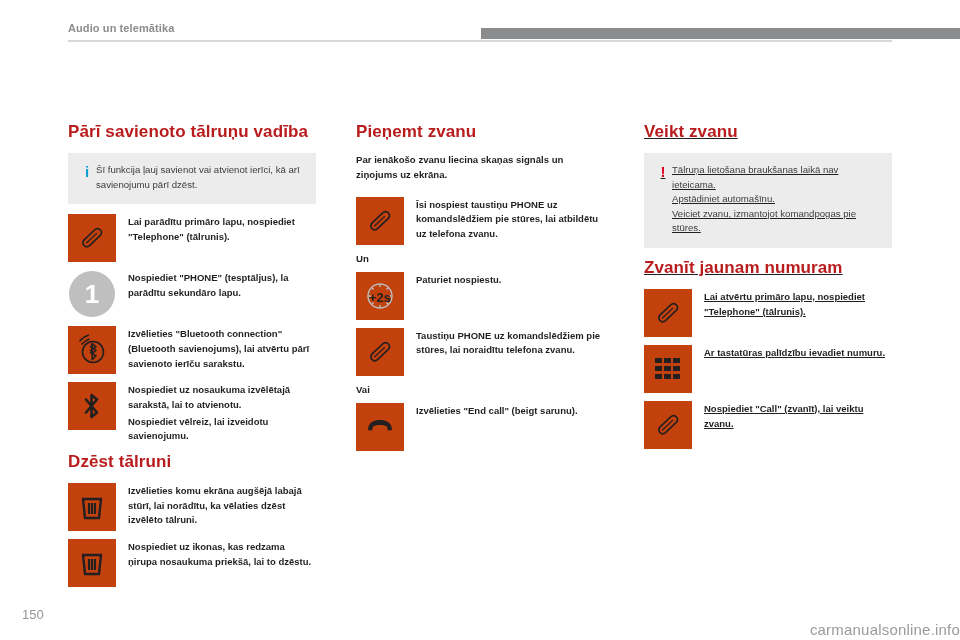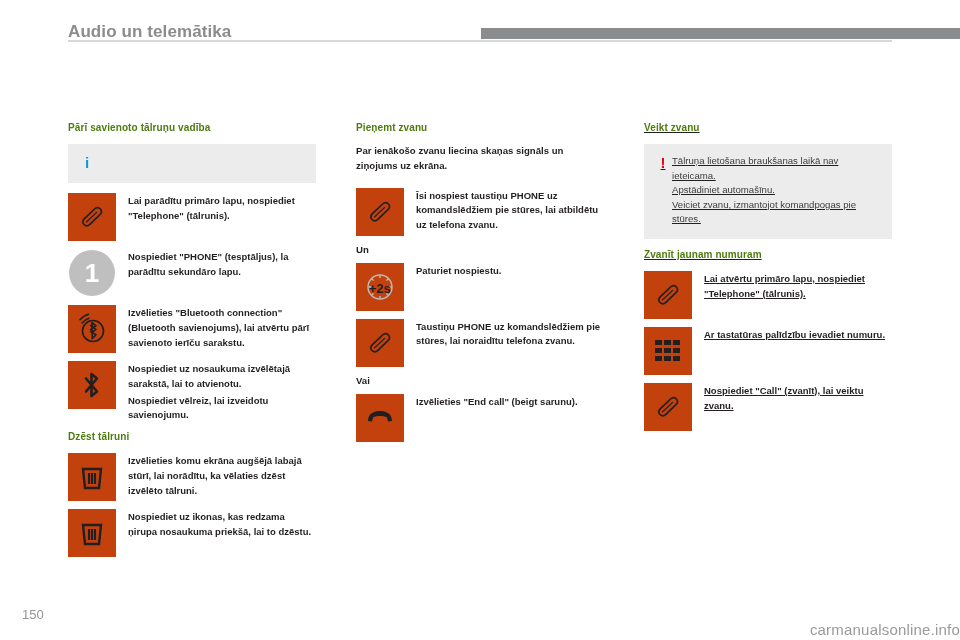--- a/index.html
+++ b/index.html
@@ -20,21 +20,21 @@
   .page-header {
     position: absolute;
     top: 0; left: 0;
     width: 960px;
     height: 44px;
   }
   .header-title {
     position: absolute;
     left: 68px;
     top: 22px;
-    font-size: 17px;
+    font-size: 11px;
     font-weight: bold;
     color: #8a8c8e;
     letter-spacing: .1px;
     white-space: nowrap;
   }
   .header-rule {
     position: absolute;
     left: 68px;
     top: 40px;
     width: 824px;
@@ -61,23 +61,23 @@
     position: absolute;
     top: 0;
     width: 248px;
   }
   .col-1 { left: 0; }
   .col-2 { left: 288px; }
   .col-3 { left: 576px; text-decoration: underline; }
 
   h2.sect-title {
     margin: 0 0 11px 0;
-    font-size: 10px;
-    font-weight: bold;
-    color: #4d7c0f;
+    font-size: 17px;
+    font-weight: bold;
+    color: #b91c1c;
     letter-spacing: .1px;
   }
   h2.sect-title.spaced { }
 
   
   .callout {
     background: #ececec;
     display: flex;
     align-items: flex-start;
     padding: 10px 12px 12px 10px;
@@ -188,20 +188,21 @@
 </div>
 
 <div class="columns">
 
   <div class="col col-1">
 
     <h2 class="sect-title">Pārī savienoto tālruņu vadība</h2>
 
     <div class="callout">
       <div class="mark info">i</div>
+      <div class="text">Šī funkcija ļauj savienot vai atvienot ierīci, kā arī savienojumu pārī dzēst.</div>
     </div>
 
     <div class="step">
       <div class="tile">
         <svg width="30" height="30" viewBox="0 0 30 30">
           <path d="M7 22.5 C5.2 20.7 5.6 18.4 7.4 16.7 L17.6 7 C19.5 5.2 21.8 5.3 23.4 7 C25 8.7 24.9 11 23 12.7 L12.8 22.4 C11 24.1 8.8 24.3 7 22.5 Z" fill="none" stroke="#231f20" stroke-width="1.7"></path>
           <path d="M9.2 20.3 L19.9 10.1" fill="none" stroke="#231f20" stroke-width="1.2"></path>
         </svg>
       </div>
       <div class="body">Lai parādītu primāro lapu, nospiediet "Telephone" (tālrunis).</div>

